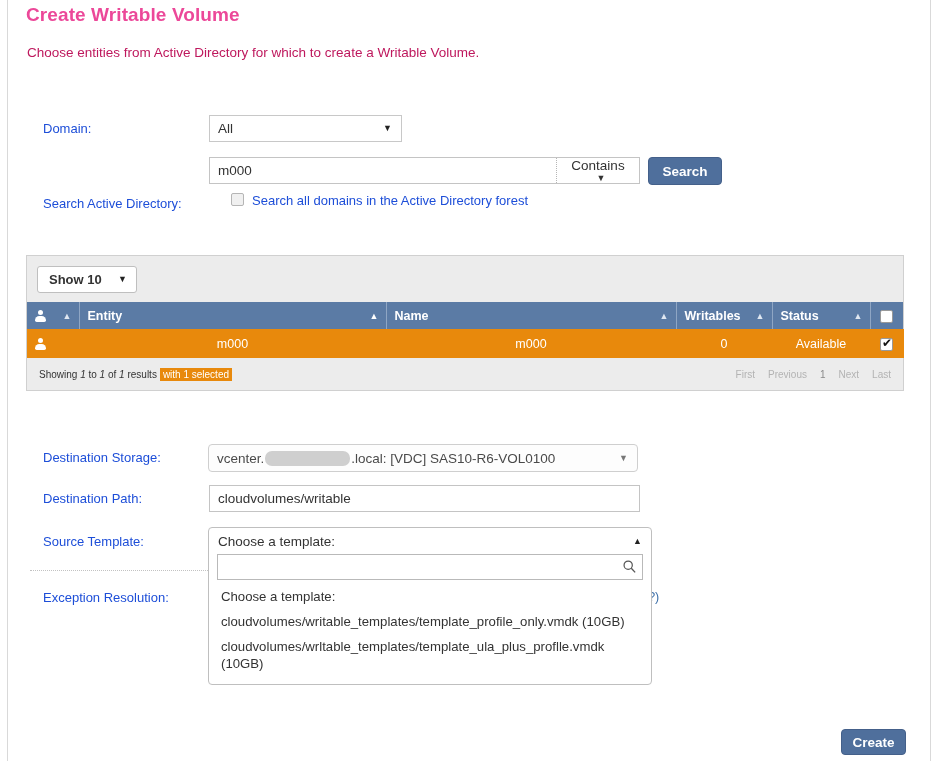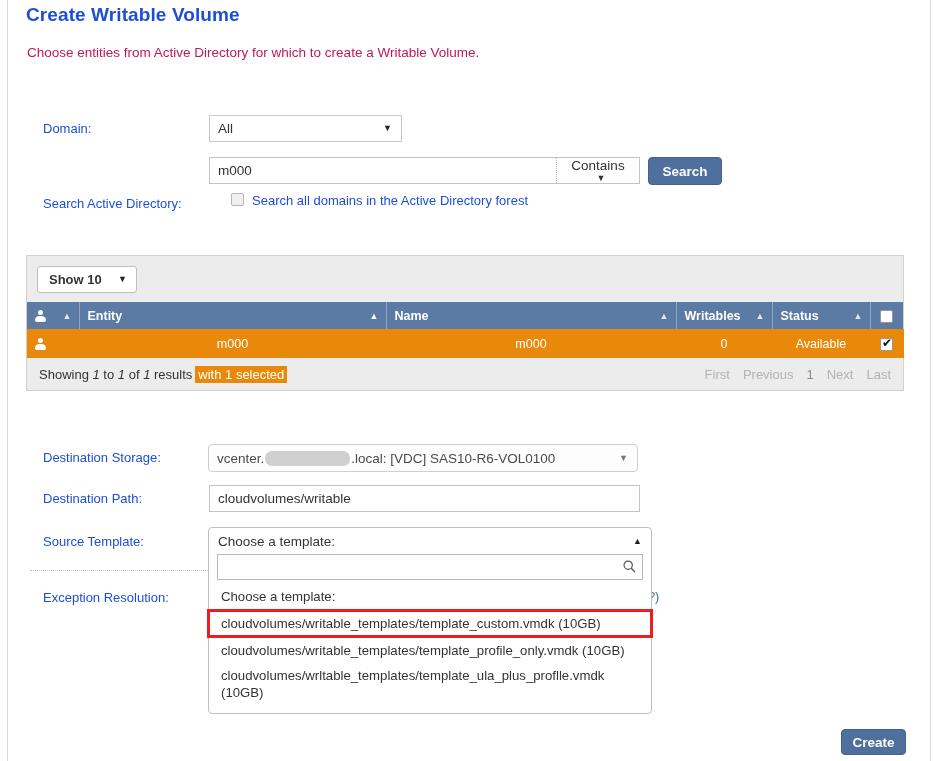--- a/index.html
+++ b/index.html
@@ -24,21 +24,21 @@
   #page-right-rule {
     position: absolute; left: 930px; top: 0; width: 1px; height: 761px;
     background: #d9d9d9;
   }
 
   .page-title {
     position: absolute;
     left: 26px; top: 4px;
     font-size: 19px;
     font-weight: bold;
-    color: #1d4ed8;
+    color: #ec4899;
     letter-spacing: 0.1px;
   }
   .page-subtitle {
     position: absolute;
     left: 27px; top: 45px;
     font-size: 13.5px;
     color: #be185d;
   }
 
   
@@ -224,21 +224,21 @@
     border-radius: 5px 5px 2px 2px;
     background: #ffffff;
   }
 
   #table-footer {
     height: 32px;
     background: #ececec;
     display: flex;
     align-items: center;
     padding: 0 12px;
-    font-size: 13px;
+    font-size: 10px;
     color: #333;
     justify-content: space-between;
     gap: 40px;
   }
   #showing-text i { font-style: italic; }
   .selected-badge {
     background: #e8890c;
     color: #ffffff;
     padding: 1px 3px;
     margin-left: 3px;
@@ -493,21 +493,20 @@
   </div>
   <div id="template-search-wrap">
     <input id="template-search-input" type="text" value="" style="">
     <svg id="template-search-icon" viewBox="0 0 16 16">
       <circle cx="6.6" cy="6.6" r="4.4" fill="none" stroke="#555" stroke-width="1.3"></circle>
       <line x1="9.9" y1="9.9" x2="14" y2="14.3" stroke="#555" stroke-width="1.4"></line>
     </svg>
   </div>
   <div class="opt-list">
     <div class="opt placeholder">Choose a template:</div>
-    <div class="opt highlighted">cloudvolumes/writable_templates/template_custom.vmdk (10GB)</div>
     <div class="opt">cloudvolumes/writable_templates/template_profile_only.vmdk (10GB)</div>
     <div class="opt">cloudvolumes/wrltable_templates/template_ula_plus_proflle.vmdk (10GB)</div>
   </div>
 </div>
 
 <div class="btn-primary" id="create-button">
   <span>Create</span>
 </div>
 
 </body></html>

